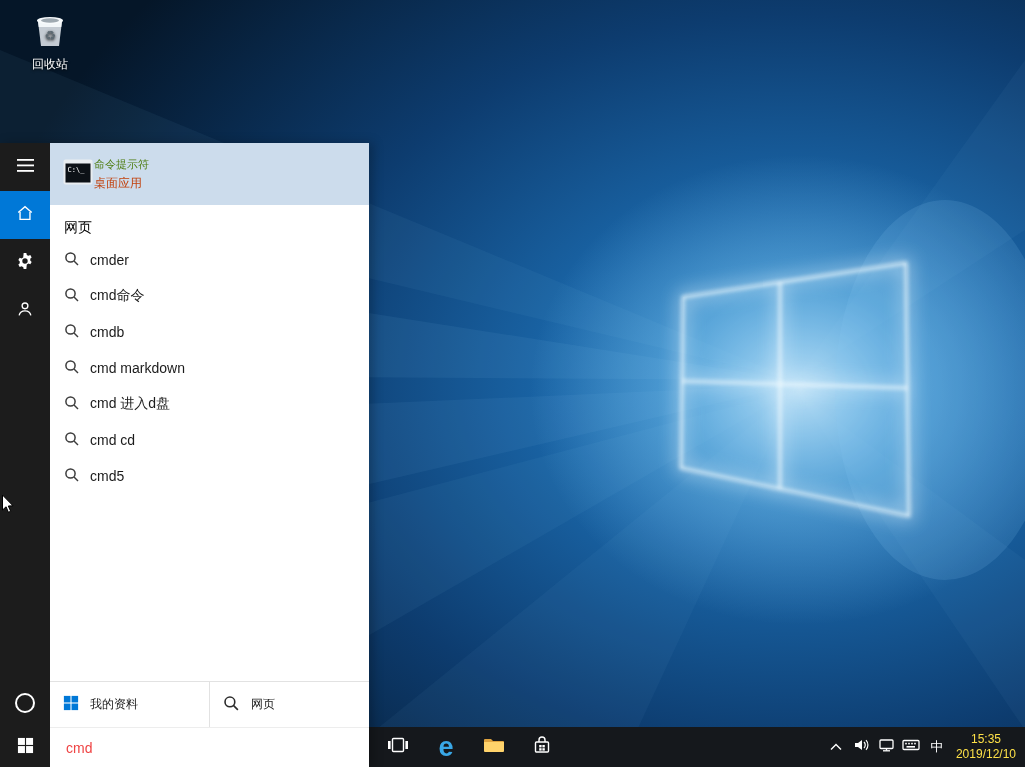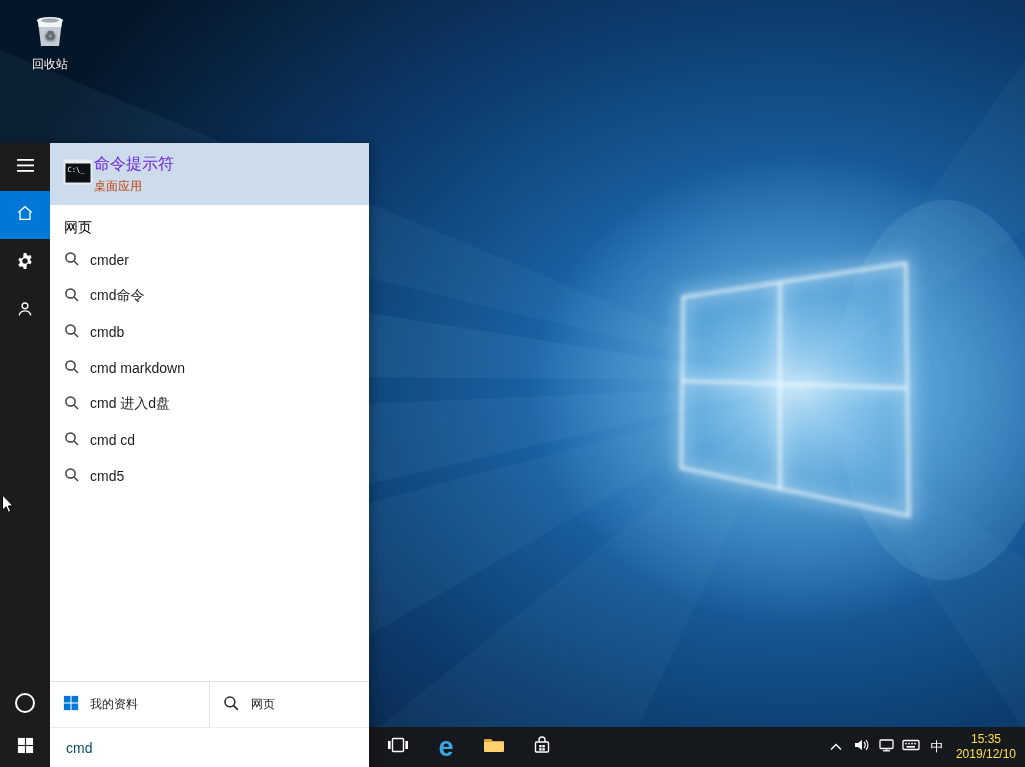--- a/index.html
+++ b/index.html
@@ -30,33 +30,33 @@
   .side { width:50px; background:#1c1c1c; display:flex; flex-direction:column; flex:0 0 50px; }
   .side-item { height:48px; display:flex; align-items:center; justify-content:center; cursor:default; }
   .side-item.active { background:#0078d7; }
   .side-spacer { flex:1; }
   .side-start { height:40px; display:flex; align-items:center; justify-content:center; }
   .cortana-ring { width:20px; height:20px; border:2px solid #fff; border-radius:50%; }
 
   .panel { flex:1; background:#fff; display:flex; flex-direction:column; }
   .top-result { height:62px; background:#ccdcec; display:flex; align-items:center; padding:0 12px; cursor:default; }
   .tr-text { display:flex; flex-direction:column; }
-  .tr-title { font-size:16px; color:#6d28d9; }
+  .tr-title { font-size:11px; color:#4d7c0f; }
   .tr-sub { font-size:12px; color:#c2410c; margin-top:3px; }
   .section-header { padding:14px 14px 5px 14px; font-size:14px; color:#000; }
   .sugg { height:36px; display:flex; align-items:center; gap:10px; padding:0 14px;
     font-size:14px; font-weight:400; color:#1b1b1b; cursor:default; }
   .panel-spacer { flex:1; }
   .footer { height:46px; border-top:1px solid #e2e2e2; display:flex; }
   .f-item { flex:1; display:flex; align-items:center; gap:11px; padding-left:13px;
     font-size:12px; color:#1b1b1b; cursor:default; }
   .f-item + .f-item { border-left:1px solid #e2e2e2; }
   .searchrow { height:40px; background:#fff; border-top:1px solid #ededed; display:flex; align-items:center; }
   .searchrow input { border:none; outline:none; width:100%; height:100%; padding:0 16px;
-    font-size:14px; color:#0c4a6e; background:transparent; font-family:inherit; }
+    font-size:14px; color:#ef4444; background:transparent; font-family:inherit; }
 
   .mouse-cursor { position:absolute; left:1px; top:494px; z-index:30; pointer-events:none; }
 </style>
 </head>
 <body>
 
 <svg class="wallpaper" width="1025" height="767" viewBox="0 0 1025 767" preserveAspectRatio="none">
   <defs>
     <radialGradient id="bg" cx="77%" cy="50%" r="80%">
       <stop offset="0%" stop-color="#2e8fd4"></stop>

